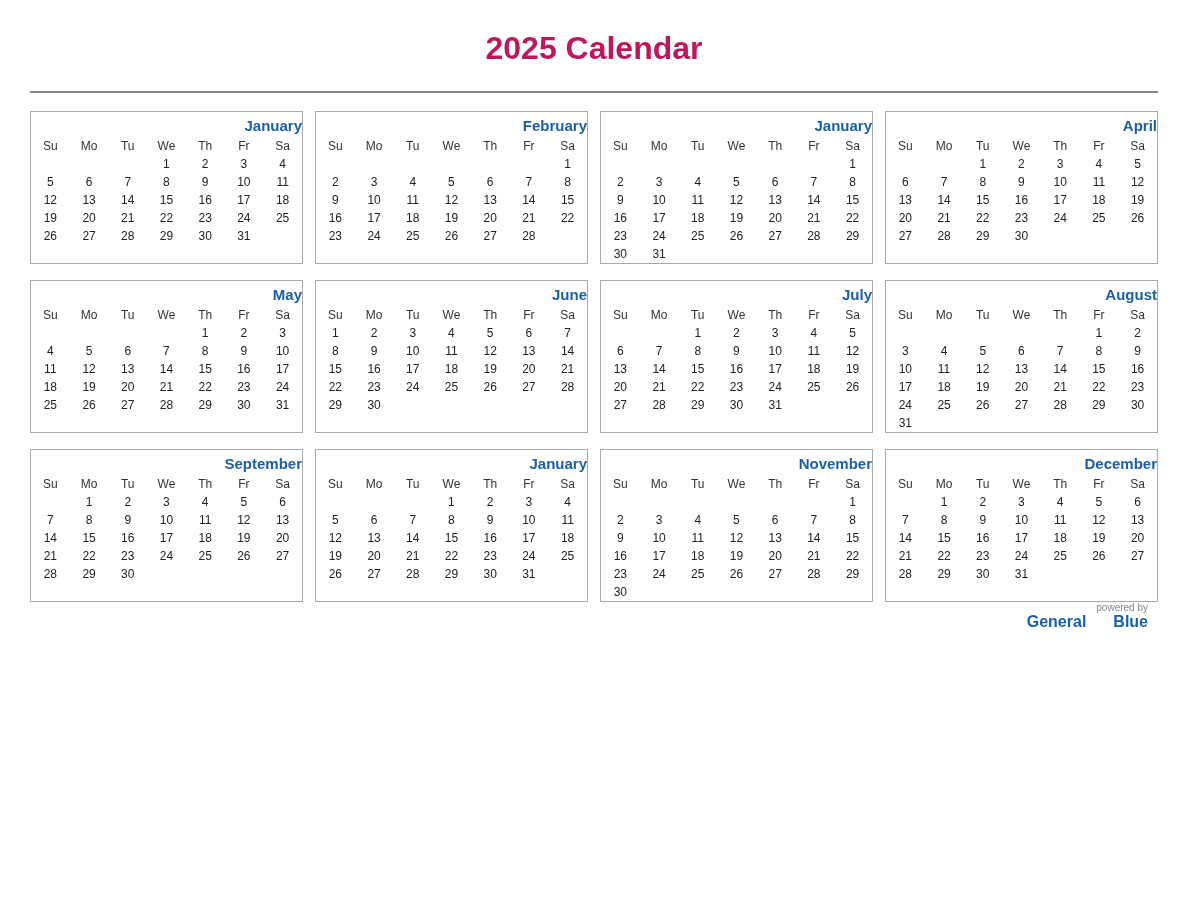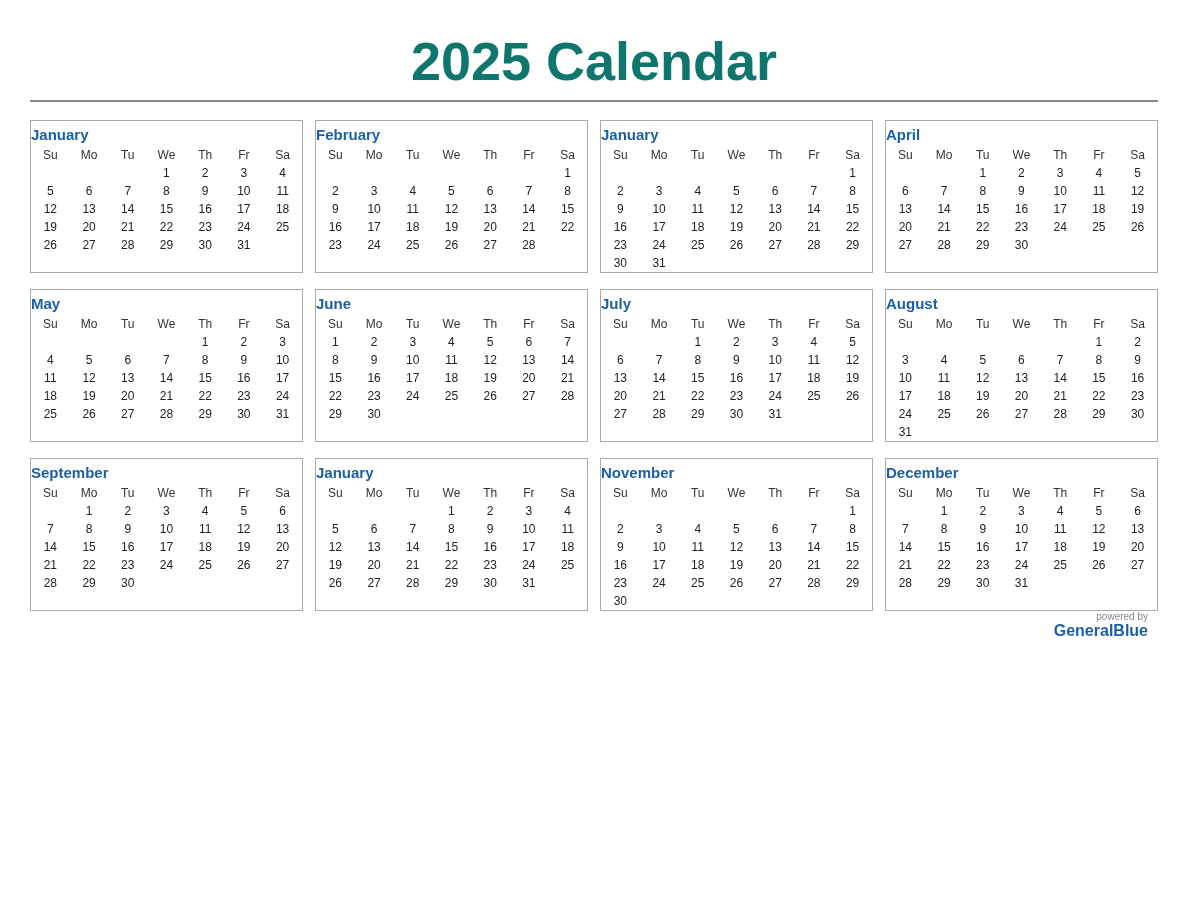--- a/index.html
+++ b/index.html
@@ -5,41 +5,41 @@
     * { margin: 0; padding: 0; box-sizing: border-box; }
     body {
       background: #fff;
       font-family: Arial, sans-serif;
       width: 1188px;
       min-height: 918px;
       padding: 20px 30px;
     }
     .page-title {
       text-align: center;
-      font-size: 54px;
+      font-size: 32px;
       font-weight: bold;
-      color: #0f766e;
-      margin-bottom: 8px;
+      color: #be185d;
+      margin-bottom: 24px;
       padding-top: 10px;
     }
     .title-divider {
       border: none;
       border-top: 2px solid #888;
       margin-bottom: 18px;
     }
     .calendar-grid {
       display: grid;
       grid-template-columns: repeat(4, 1fr);
       gap: 16px 12px;
     }
     .month-block {
       border: 1px solid #aaa;
     }
     .month-name {
-      text-align: left;
+      text-align: right;
       font-size: 15px;
       font-weight: bold;
       color: #1a5fa8;
       padding: 5px 0 3px;
     }
     .month-table {
       width: 100%;
       border-collapse: collapse;
       font-size: 12px;
     }
@@ -861,15 +861,15 @@
             <td></td>
           </tr>
         </tbody>
       </table>
     </div>
   </div>
 
 <div class="footer">
   <div class="footer-powered">powered by</div>
   <div class="footer-brand">
-    <span>General</span><span style="color:#1a5fa8;font-weight:bold;">Blue</span>
+    <span>General</span><span style="color:#1a5fa8;font-weight:bold;padding-left:27px;">Blue</span>
   </div>
 </div>
 
 </body></html>

